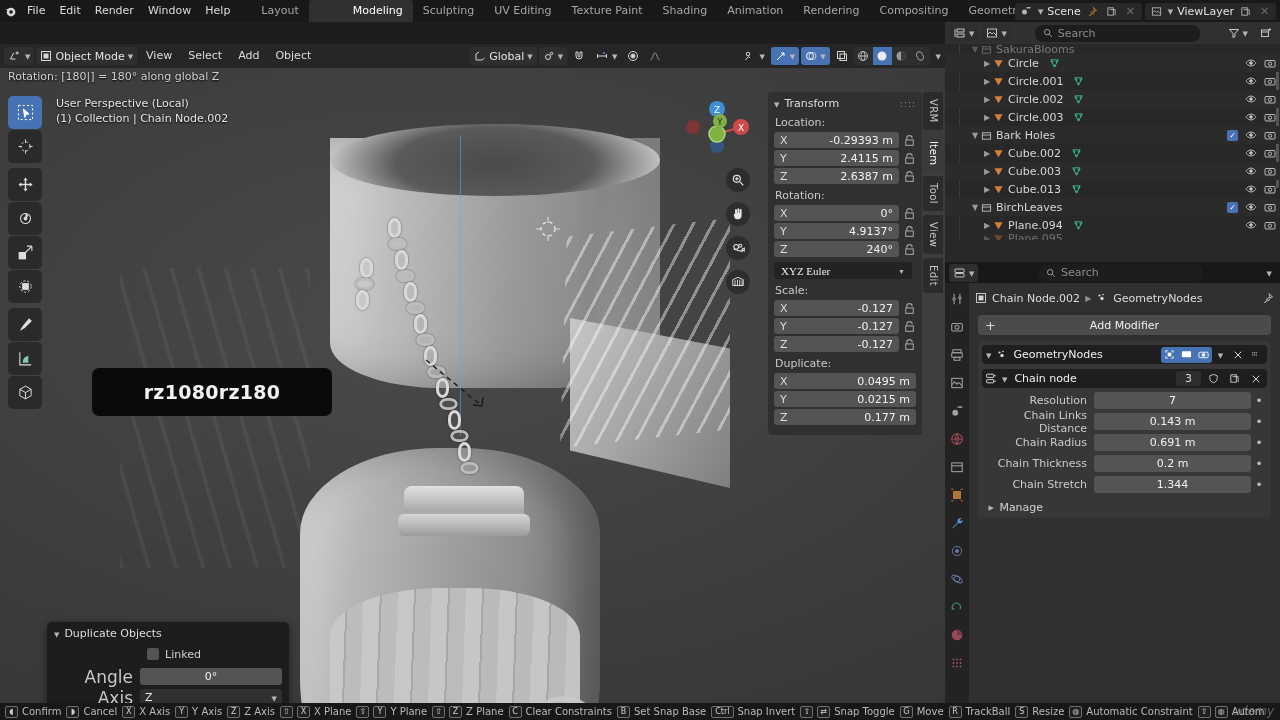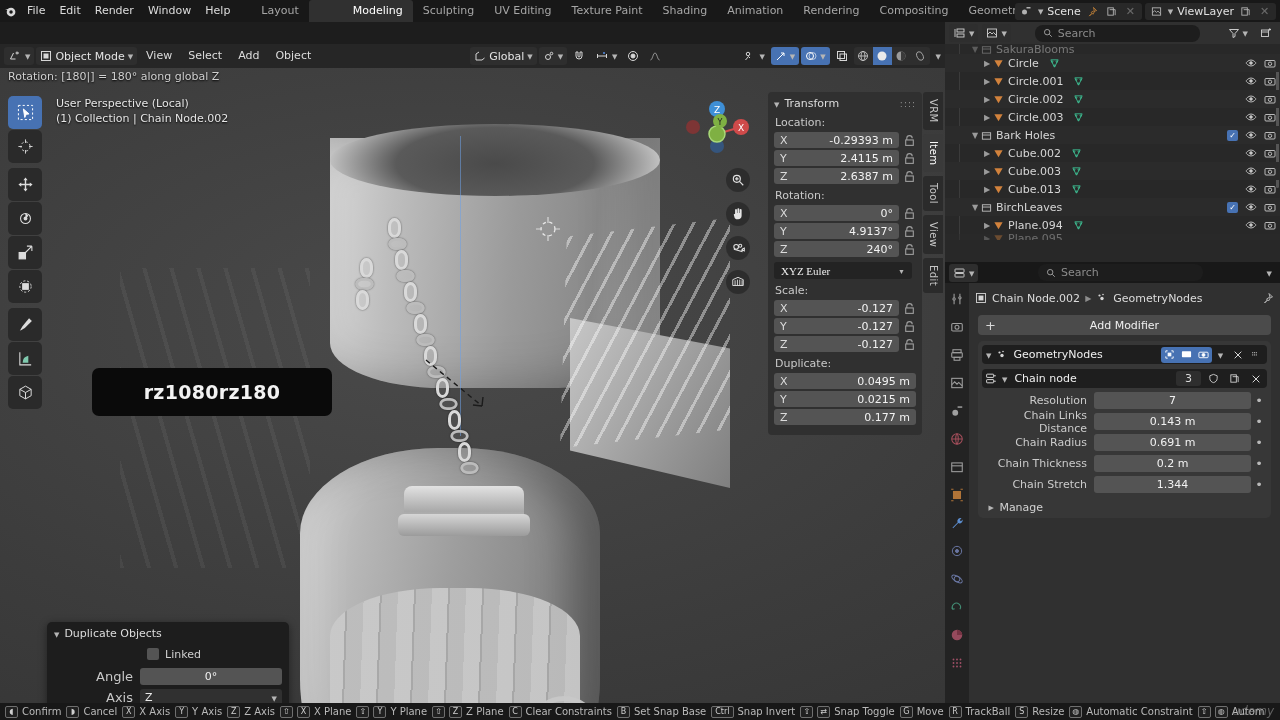--- a/index.html
+++ b/index.html
@@ -137,21 +137,21 @@
     min-width:96px;height:42px;display:flex;align-items:flex-end;justify-content:flex-end;
     font-weight:bold;font-size:17px;
   }
   
   .oppanel{
     position:absolute;left:47px;top:554px;width:242px;background:#1d1d1d;border-radius:5px;
     padding:5px 7px 8px 7px;box-shadow:0 2px 8px rgba(0,0,0,.45);
   }
   .oph{display:flex;align-items:center;gap:5px;font-size:11px;color:#dcdcdc;margin-bottom:8px;}
   .oprow{display:flex;align-items:center;height:17px;margin-bottom:4px;}
-  .oplbl{width:86px;text-align:right;padding-right:7px;font-size:13px;color:#c8c8c8;}
+  .oplbl{width:86px;text-align:right;padding-right:7px;font-size:17px;color:#c8c8c8;}
   .opfield{flex:1;height:17px;background:#545454;border-radius:3px;display:flex;align-items:center;justify-content:center;font-size:11px;color:#f0f0f0;}
   .opsel{flex:1;height:17px;background:#303030;border-radius:3px;display:flex;align-items:center;padding:0 5px;font-size:11px;color:#eaeaea;gap:5px;}
   .opsel .chev{margin-left:auto;}
   .opcheck{display:flex;gap:6px;margin-left:93px;height:17px;font-size:11px;color:#cfcfcf;margin-bottom:3px;}
   .cbox{width:12px;height:12px;border-radius:2px;background:#545454;}
   
   .wm{position:absolute;left:528px;top:628px;display:flex;align-items:center;gap:10px;opacity:.92;}
   .wmring{width:72px;height:72px;border-radius:50%;border:5px solid #c8c8c8;display:flex;align-items:center;justify-content:center;position:relative;}
   .wmring:after{content:"";position:absolute;left:-6px;top:22px;width:84px;height:30px;background:#55555500;}
 

